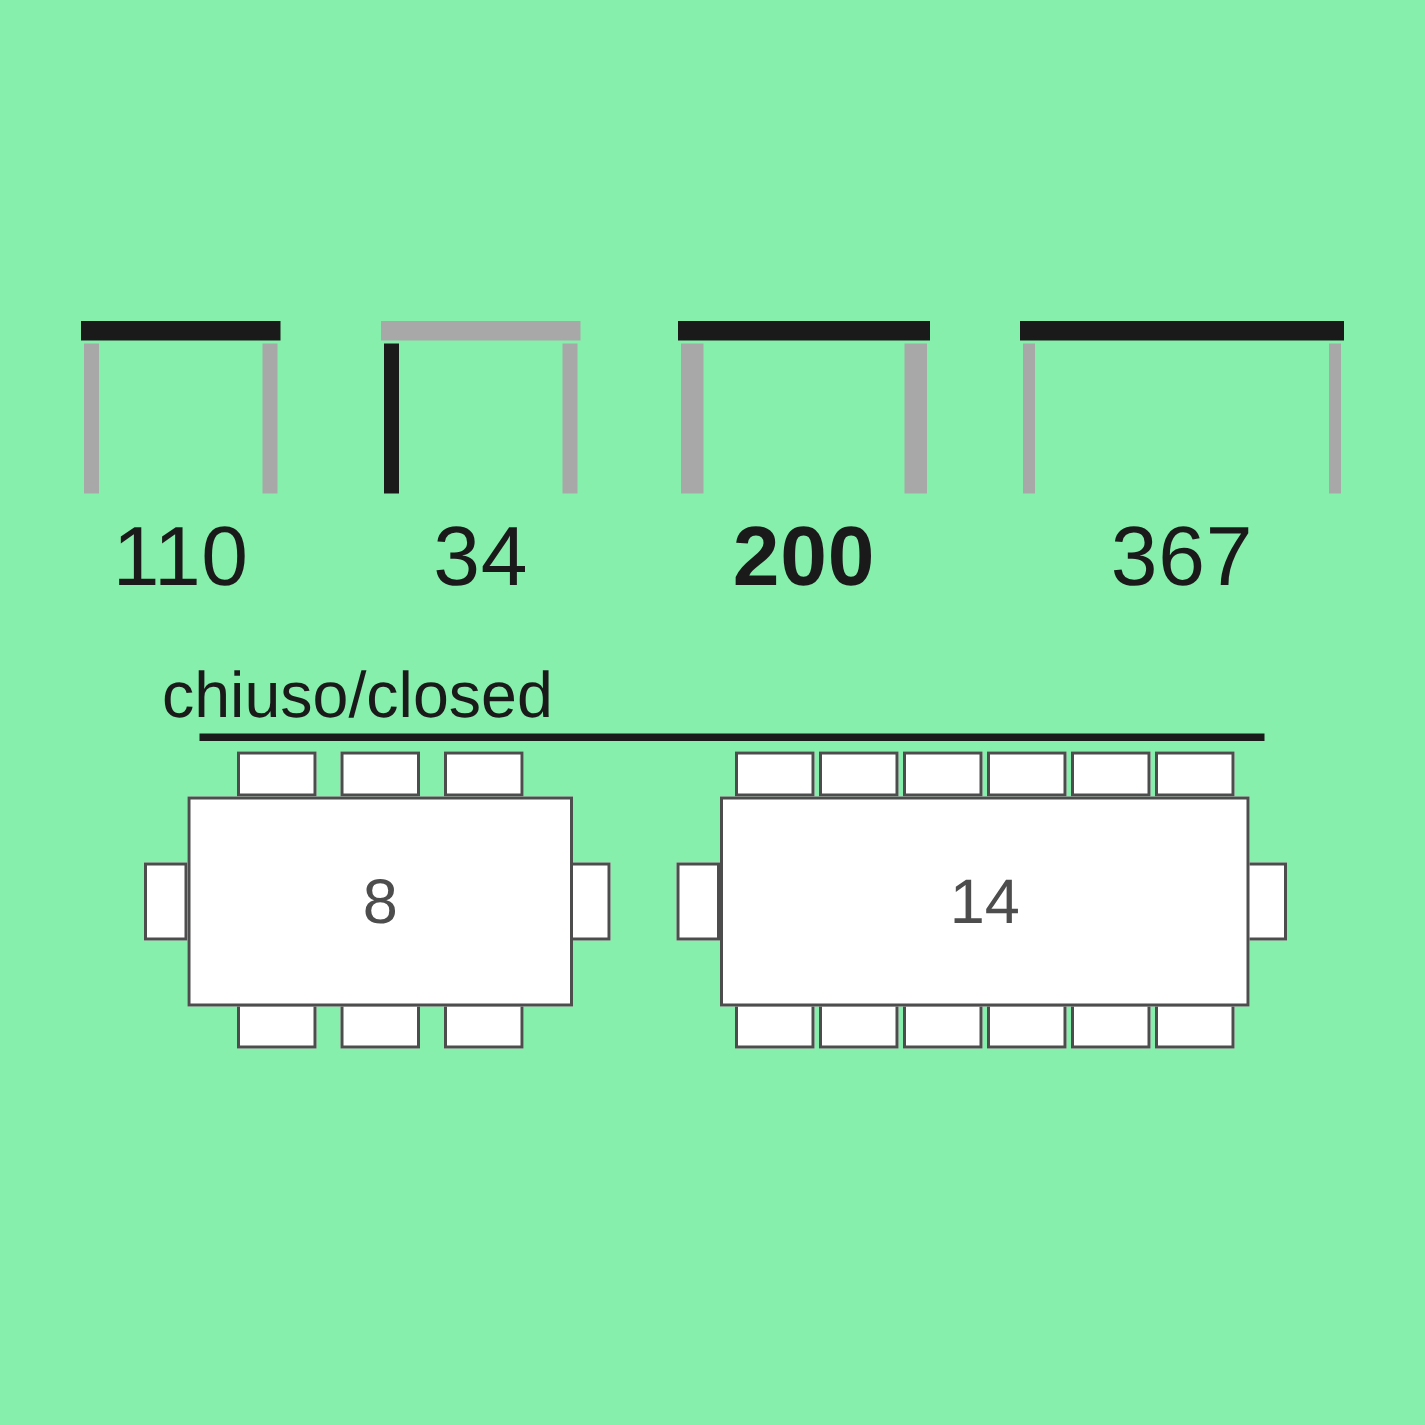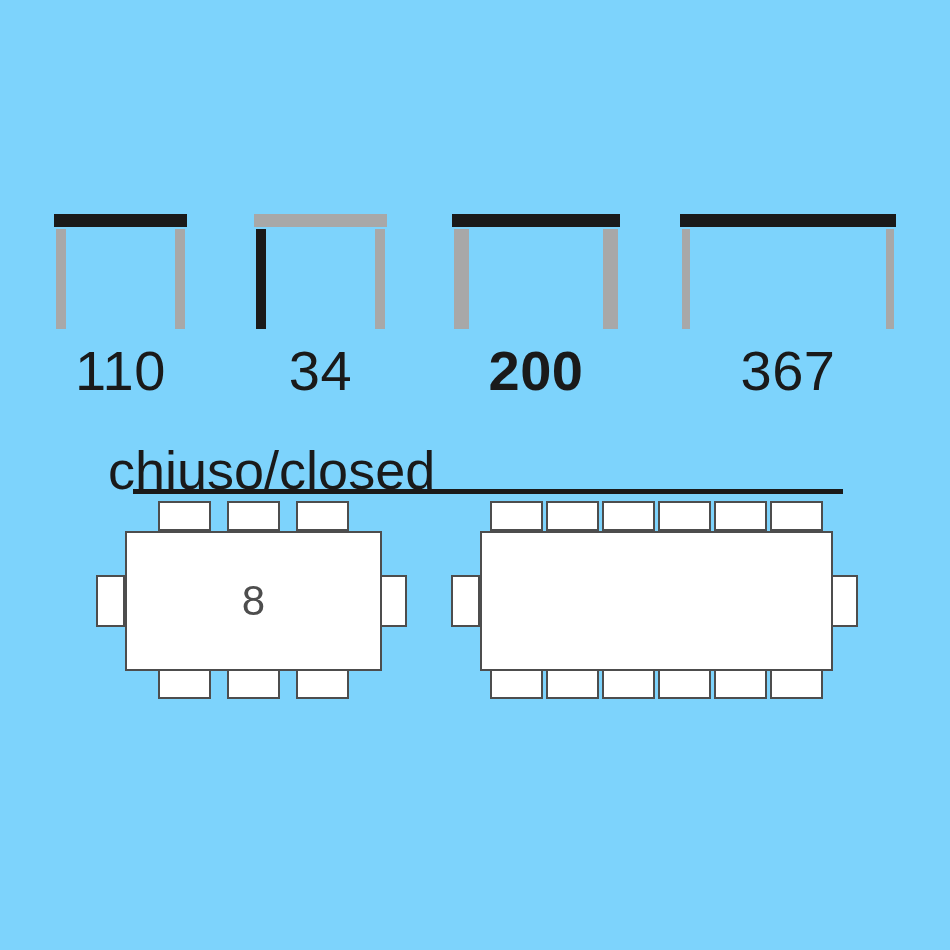--- a/index.html
+++ b/index.html
@@ -9,21 +9,21 @@
     background: #ffffff;
   }
   body {
     font-family: "Liberation Sans", sans-serif;
     -webkit-font-smoothing: antialiased;
   }
   #sheet {
     position: relative;
     width: 950px;
     height: 950px;
-    background: #7dd3fc;
+    background: #86efac;
     overflow: hidden;
   }
 
   
   .elevation {
     position: absolute;
   }
   .elev-top {
     position: absolute;
     left: 0;
@@ -41,21 +41,21 @@
     font-size: 56px;
     line-height: 1;
     letter-spacing: 0.5px;
     font-family: "Liberation Sans", sans-serif;
     white-space: nowrap;
   }
 
   
   .caption {
     position: absolute;
-    font-size: 54px;
+    font-size: 43px;
     line-height: 1;
     color: #1a1a1a;
     white-space: nowrap;
     font-family: "Liberation Sans", sans-serif;
   }
   .rule {
     position: absolute;
     background: #1a1a1a;
     height: 5px;
   }
@@ -146,16 +146,17 @@
         <div class="seat" style="left: 319px; top: 0px; width: 53px; height: 30px;"></div>
         <div class="seat" style="left: 39px; top: 168px; width: 53px; height: 30px;"></div>
         <div class="seat" style="left: 95px; top: 168px; width: 53px; height: 30px;"></div>
         <div class="seat" style="left: 151px; top: 168px; width: 53px; height: 30px;"></div>
         <div class="seat" style="left: 207px; top: 168px; width: 53px; height: 30px;"></div>
         <div class="seat" style="left: 263px; top: 168px; width: 53px; height: 30px;"></div>
         <div class="seat" style="left: 319px; top: 168px; width: 53px; height: 30px;"></div>
         <div class="seat" style="left: 0px; top: 74px; width: 29px; height: 52px;"></div>
         <div class="seat" style="left: 378px; top: 74px; width: 29px; height: 52px;"></div>
         <div class="table-top" style="left: 29px; top: 30px; width: 353px; height: 140px;"></div>
+        <div class="seat-count" style="left: 29px; top: 79px; width: 353px; text-align: center;">14</div>
       </div>
     </div>
 
 </div>
 
 </body></html>

